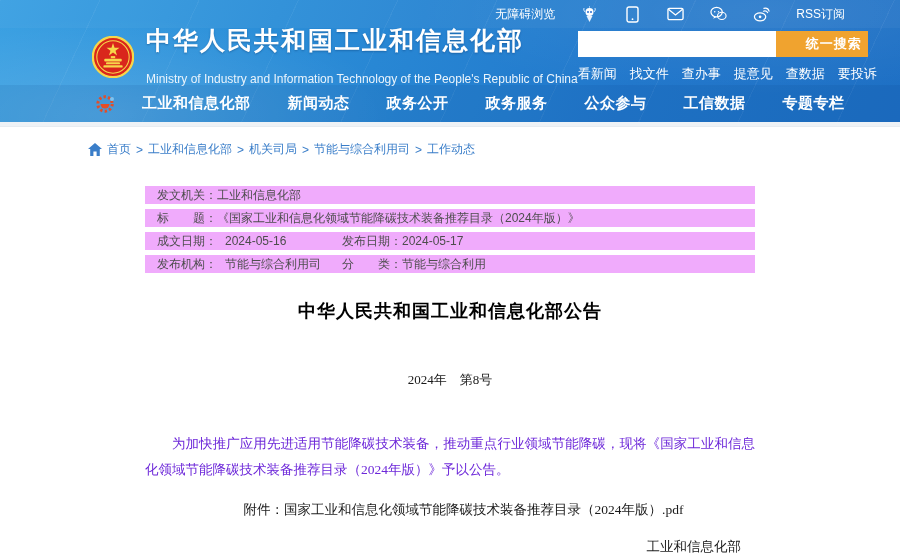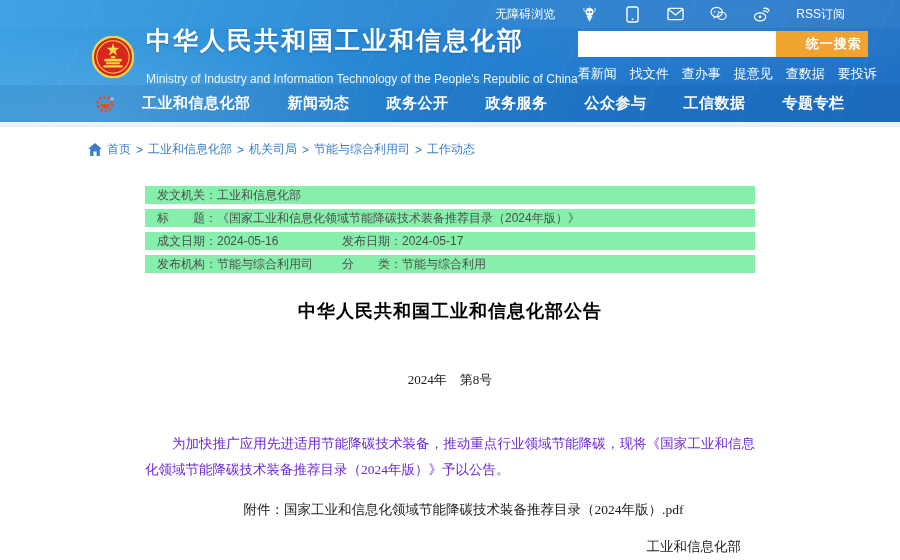--- a/index.html
+++ b/index.html
@@ -49,26 +49,26 @@
 
   
   .breadcrumb { display: flex; align-items: center; gap: 5px; padding: 14px 0 0 88px;
     font-size: 12px; color: #3a7ec9; }
   .breadcrumb a { color: #3a7ec9; text-decoration: none; cursor: pointer; white-space: nowrap; }
   .breadcrumb .sep { color: #3a7ec9; }
   .crumb-home { width: 14px; height: 13px; }
 
   
   .meta-table { width: 610px; margin: 28px 0 0 145px; }
-  .meta-row { display: flex; background: #86efac; min-height: 17px; align-items: center;
+  .meta-row { display: flex; background: #f0abfc; min-height: 17px; align-items: center;
     padding: 1px 0 1px 12px; margin-bottom: 5px; }
   .meta-cell { display: flex; font-size: 12px; color: #4d4d4d; line-height: 16px; }
   .meta-cell .m-label { color: #4d4d4d; white-space: pre; }
   .meta-cell .m-value { color: #4d4d4d; }
-  .meta-cell.first-half { flex: 0 0 185px; }
+  .meta-cell.first-half { flex: 0 0 185px; gap: 8px; }
 
   
   .article { width: 610px; margin: 0 auto; padding: 0 0 0 0; position: relative;
     font-family: "Liberation Serif", "DejaVu Serif", serif; }
   .article-title { text-align: center; font-size: 18px; font-weight: bold; color: #000;
     margin-top: 26px; font-family: "Liberation Sans", sans-serif; letter-spacing: 1px; }
   .article-issue { text-align: center; font-size: 13px; color: #1a1a1a; margin-top: 48px; white-space: pre; }
   .article-body { margin-top: 42px; font-size: 13.5px; color: #6d28d9; line-height: 26px;
     text-indent: 2em; text-align: justify; }
   .attachment-line { margin-top: 18px; font-size: 13.5px; color: #1a1a1a; text-indent: 2em; text-align: center; }

